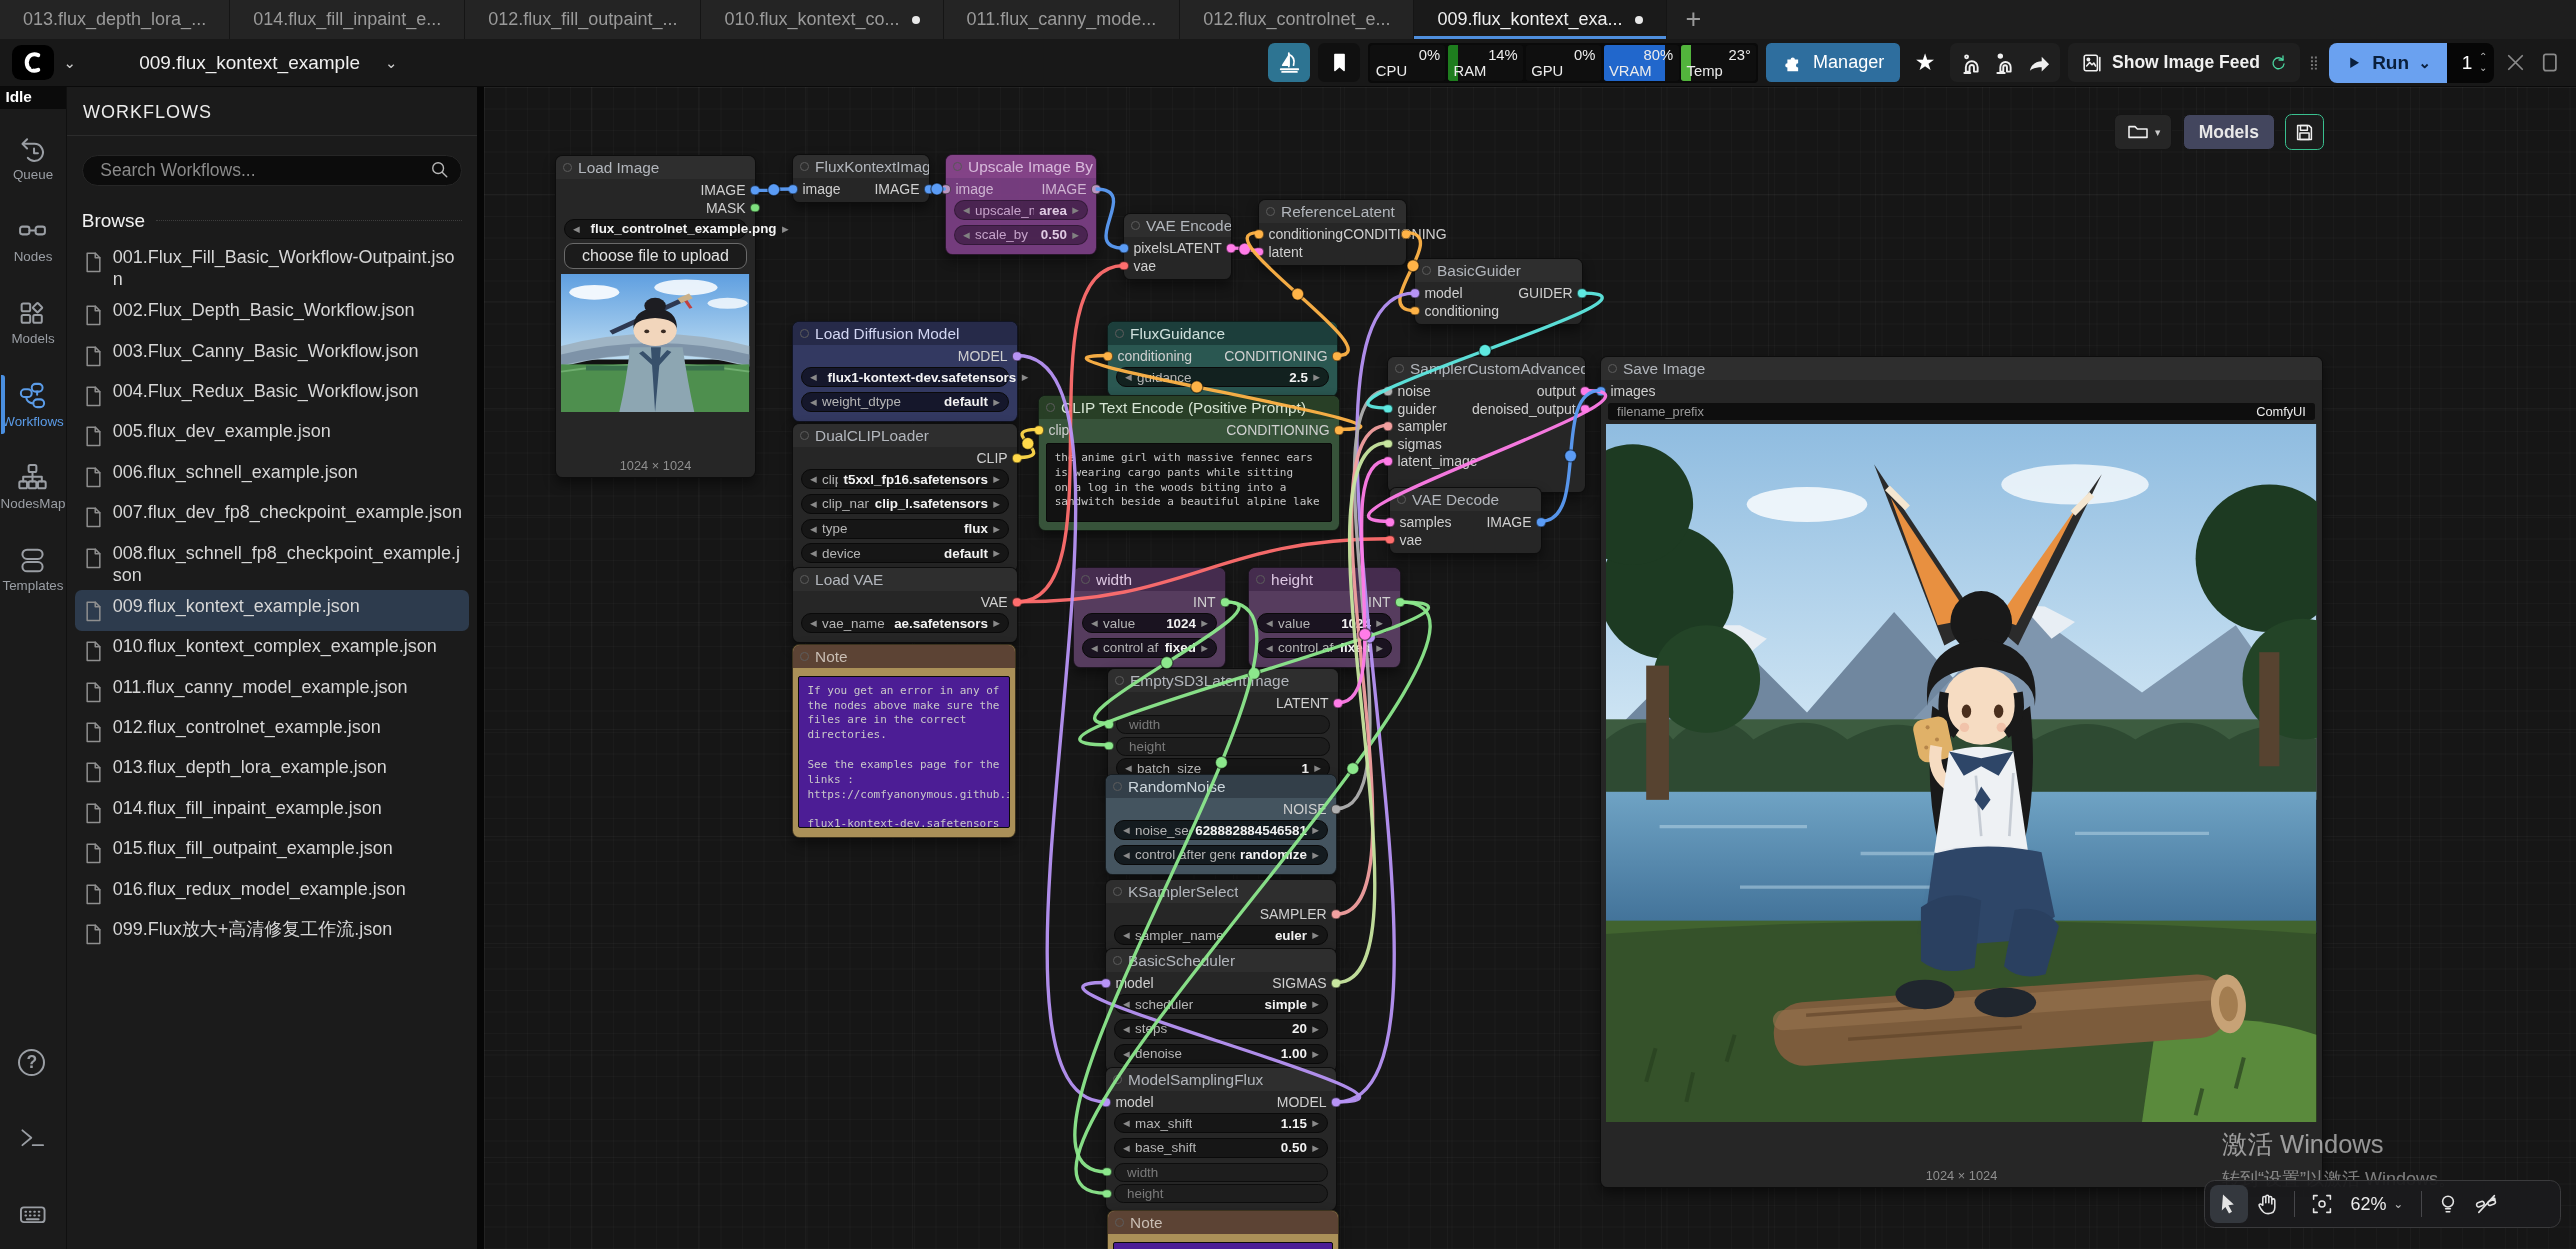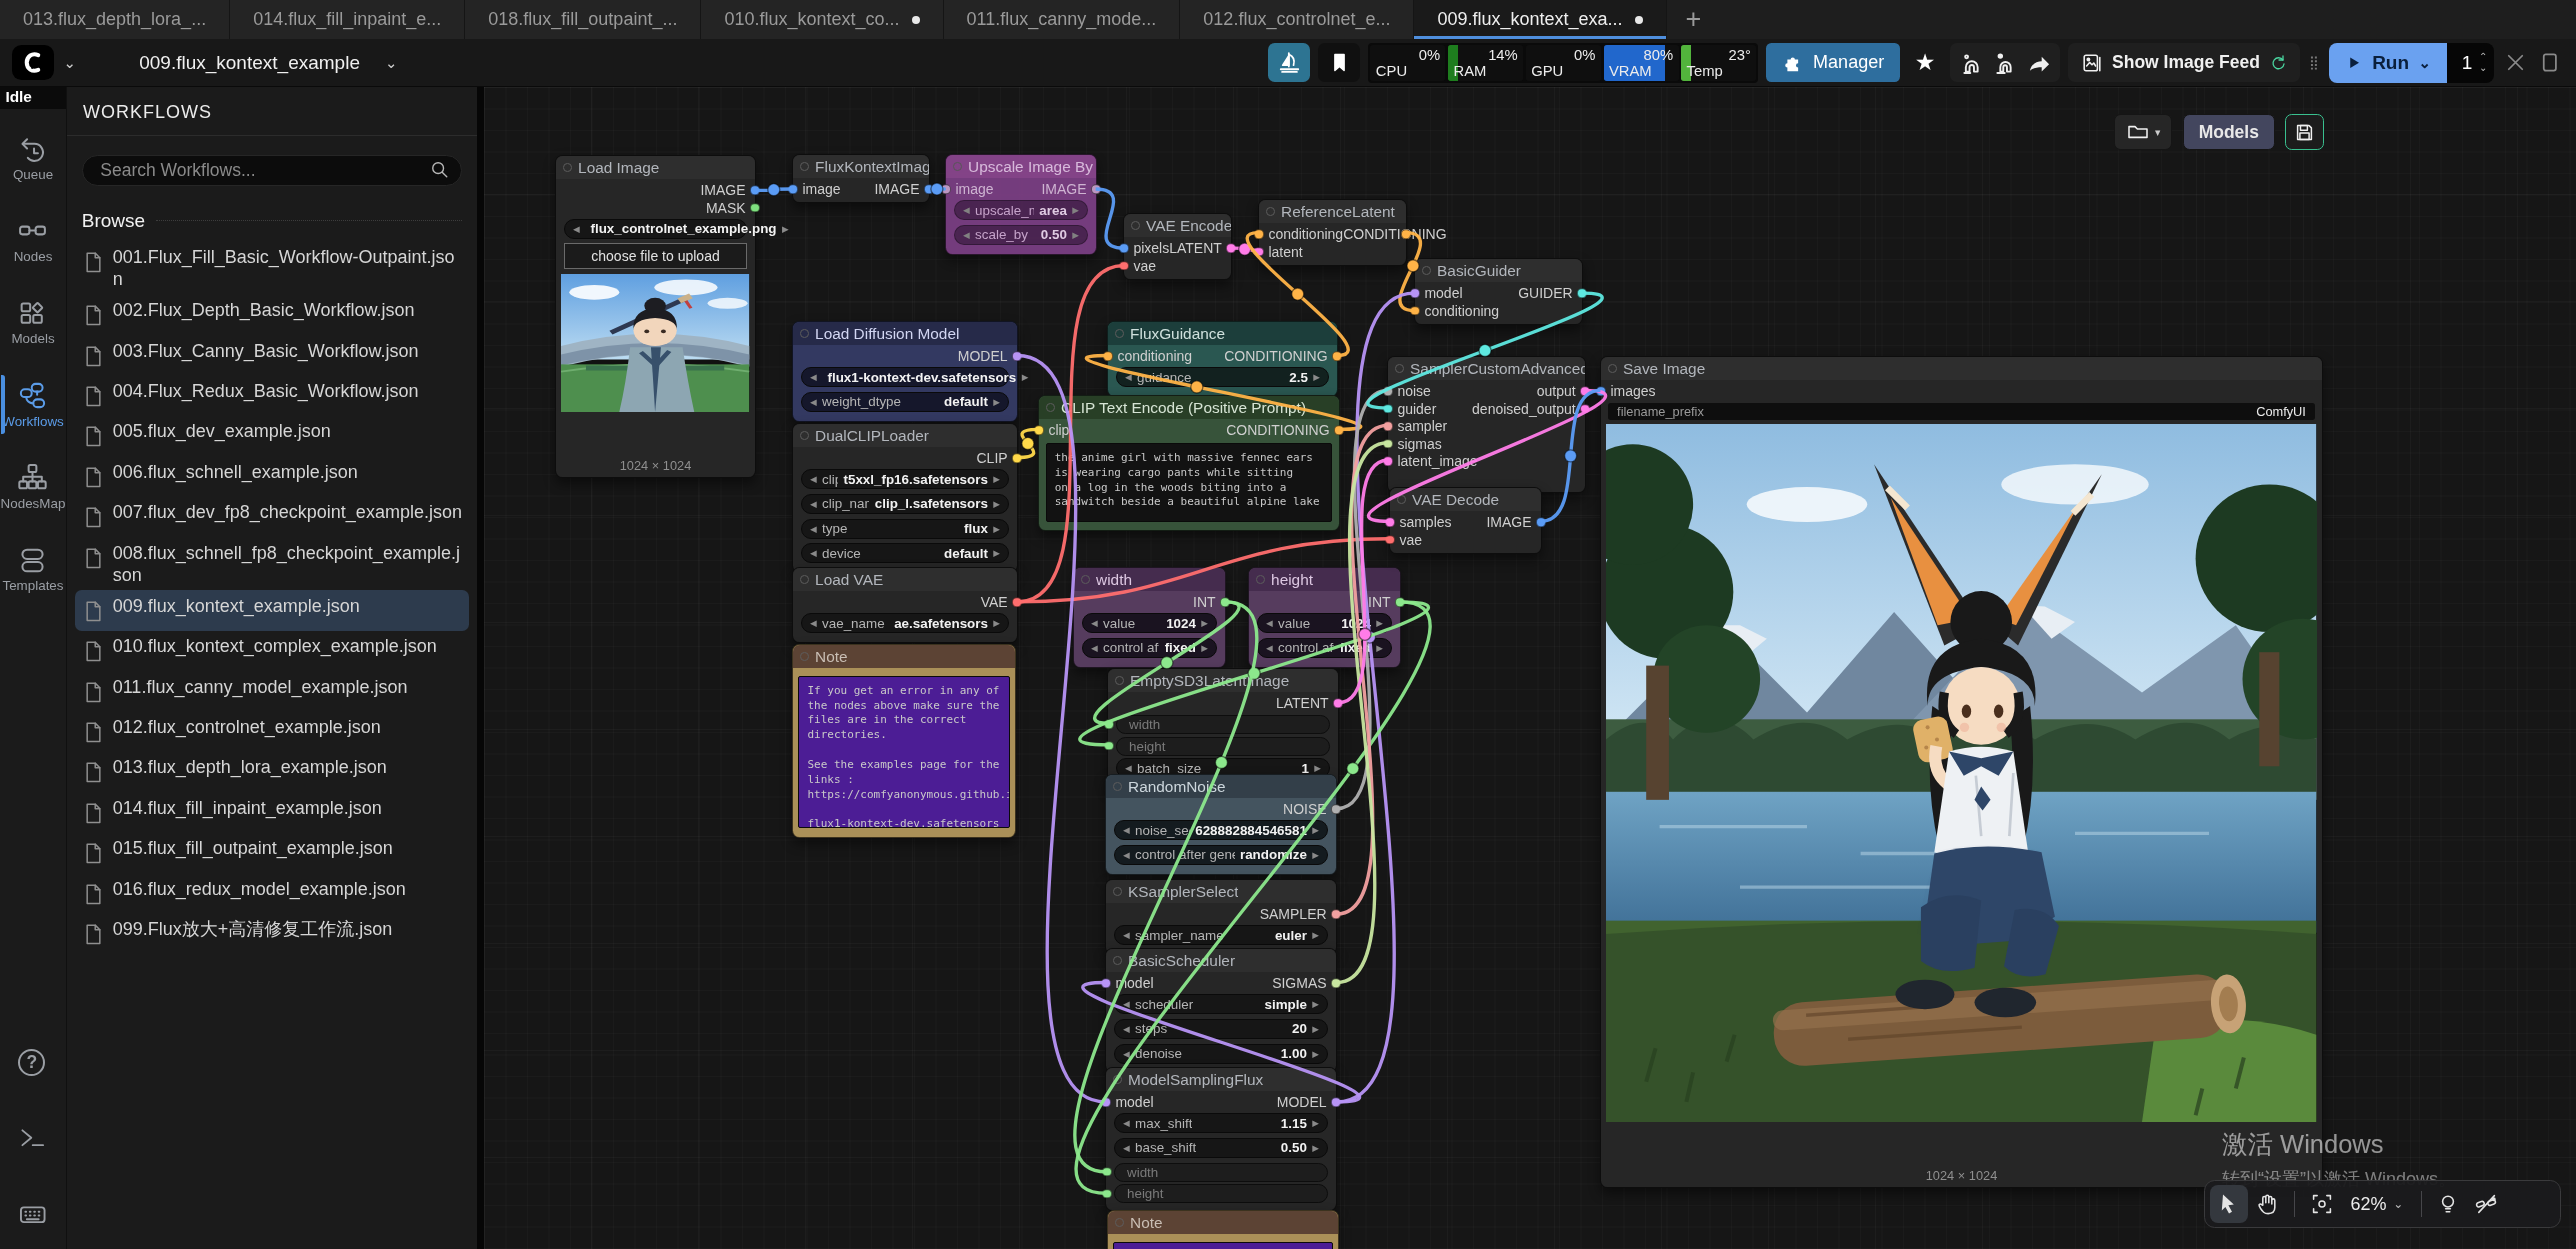--- a/index.html
+++ b/index.html
@@ -107,22 +107,22 @@
   .slot.in { left:-4.7px; } .slot.out { right:-4.7px; }
   .widget { position:relative; height:20px; margin:2px 8px 4.7px; background:#161616; border:0.7px solid #0a0a0a; border-radius:10px;
     display:flex; align-items:center; padding:0 8px; gap:5.4px; }
   .widget .arr { color:#8a8a8a; font-size:8.7px; }
   .widget .wl { color:#b5b5b5; font-size:13.4px; white-space:nowrap; overflow:hidden; }
   .widget .wv { color:#f2f2f2; font-size:13.4px; font-weight:bold; margin-left:auto; white-space:nowrap; }
   .inbar { position:relative; height:19px; margin:2.7px 8px; background:#1d1d1d; border:0.7px solid #0d0d0d; border-radius:9.4px;
     display:flex; align-items:center; padding:0 12px; }
   .inbar .wl { color:#7a7a7a; font-size:13.4px; }
   .inbar .slot { left:-12.8px; }
-  .nbtn { height:25.5px; margin:2.7px 8px 5.4px; border:0.7px solid #6a6a6a; background:#1b1b1b; border-radius:0;
-    display:flex; align-items:center; justify-content:center; font-size:14px; color:#e2e2e2; cursor:pointer; }
+  .nbtn { height:25.5px; margin:2.7px 8px 5.4px; border:0.7px solid #6a6a6a; background:#1b1b1b; border-radius:9px;
+    display:flex; align-items:center; justify-content:center; font-size:16px; color:#e2e2e2; cursor:pointer; }
   .ntxt { margin:4px 6.7px; background:#141414; border:0.7px solid #0a0a0a; color:#c9c9c9; font-family:"DejaVu Sans Mono",monospace;
     font-size:11px; line-height:1.35; padding:6.7px 8px; white-space:pre-wrap; overflow:hidden; border-radius:2px; }
   .nimg { margin:1.3px 5.4px 2.7px; background:#111; overflow:hidden; }
   .nimg svg { display:block; width:100%; height:100%; }
   .ncap { height:14.8px; text-align:center; font-size:12.8px; color:#8f8f8f;margin-top:46px; }
   .filebar { height:17.5px; margin:2.7px 6.7px 4px; background:#0e0e0e; border-radius:2.7px; display:flex; align-items:center; padding:0 9.4px; }
   .filebar .fl { color:#9a9a9a; font-size:12.8px; }
   .filebar .fv { color:#ececec; font-size:12.8px; margin-left:auto; }
 
   .theme-navy { background:#333961; } .theme-navy .nhead { background:#262a49; } .theme-navy .ntitle{color:#d2d6f2;}
@@ -167,21 +167,21 @@
 <div id="app">
 
   <div id="tabbar">
       <div class="tab">
         <span class="tlabel">013.flux_depth_lora_...</span>
       </div>
       <div class="tab">
         <span class="tlabel">014.flux_fill_inpaint_e...</span>
       </div>
       <div class="tab">
-        <span class="tlabel">018.flux_fill_outpaint_...</span>
+        <span class="tlabel">012.flux_fill_outpaint_...</span>
       </div>
       <div class="tab">
         <span class="tlabel">010.flux_kontext_co...</span>
         <span class="dirtydot"></span>
       </div>
       <div class="tab">
         <span class="tlabel">011.flux_canny_mode...</span>
       </div>
       <div class="tab">
         <span class="tlabel">012.flux_controlnet_e...</span>

